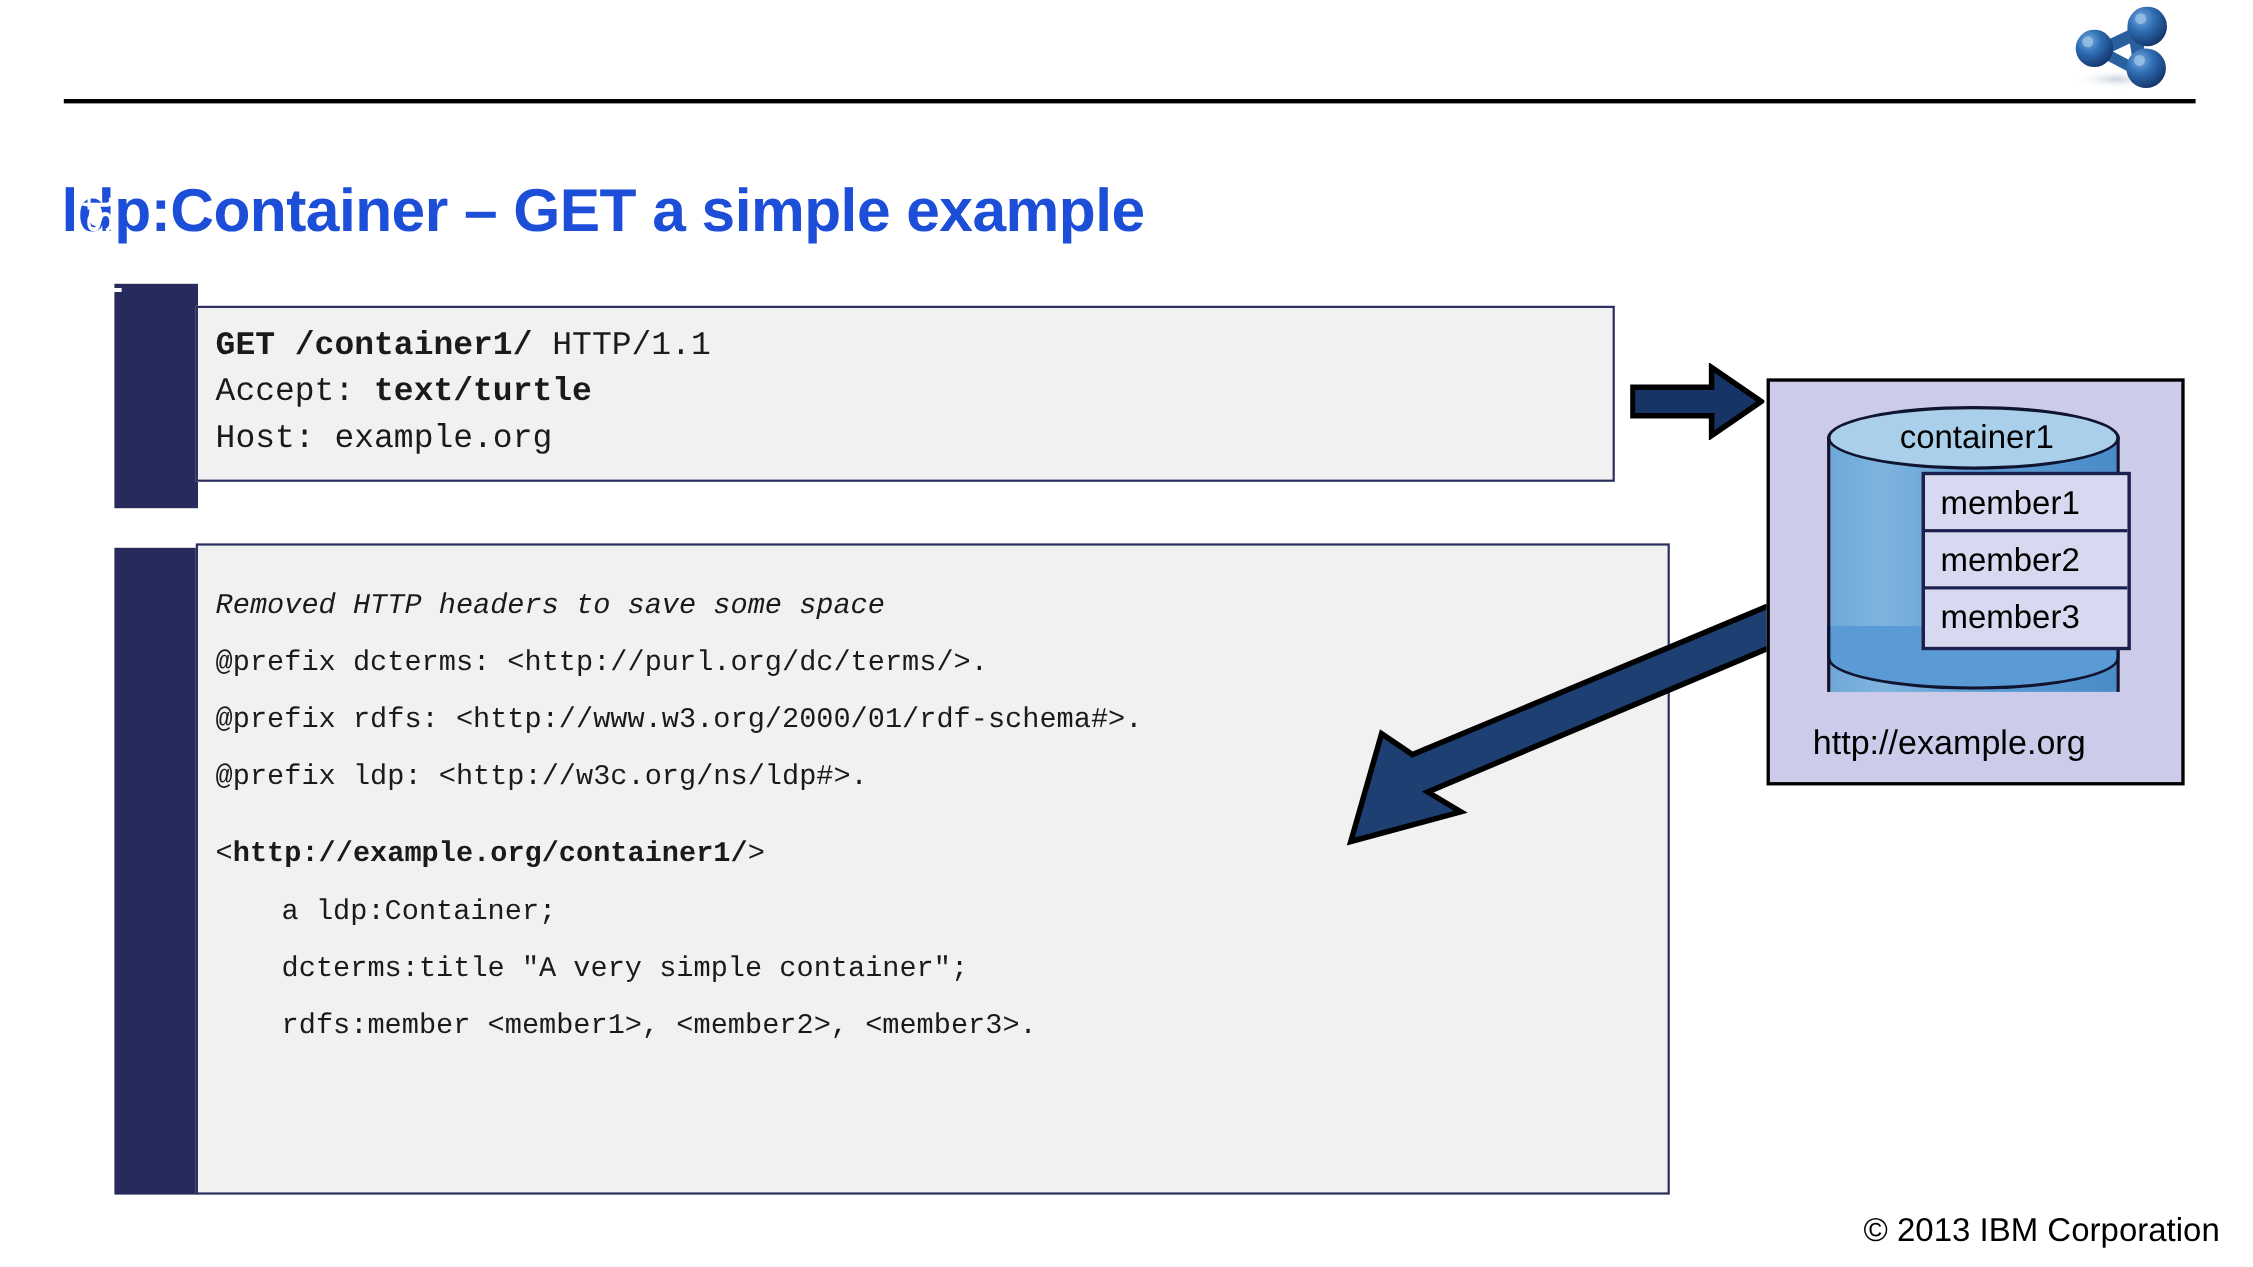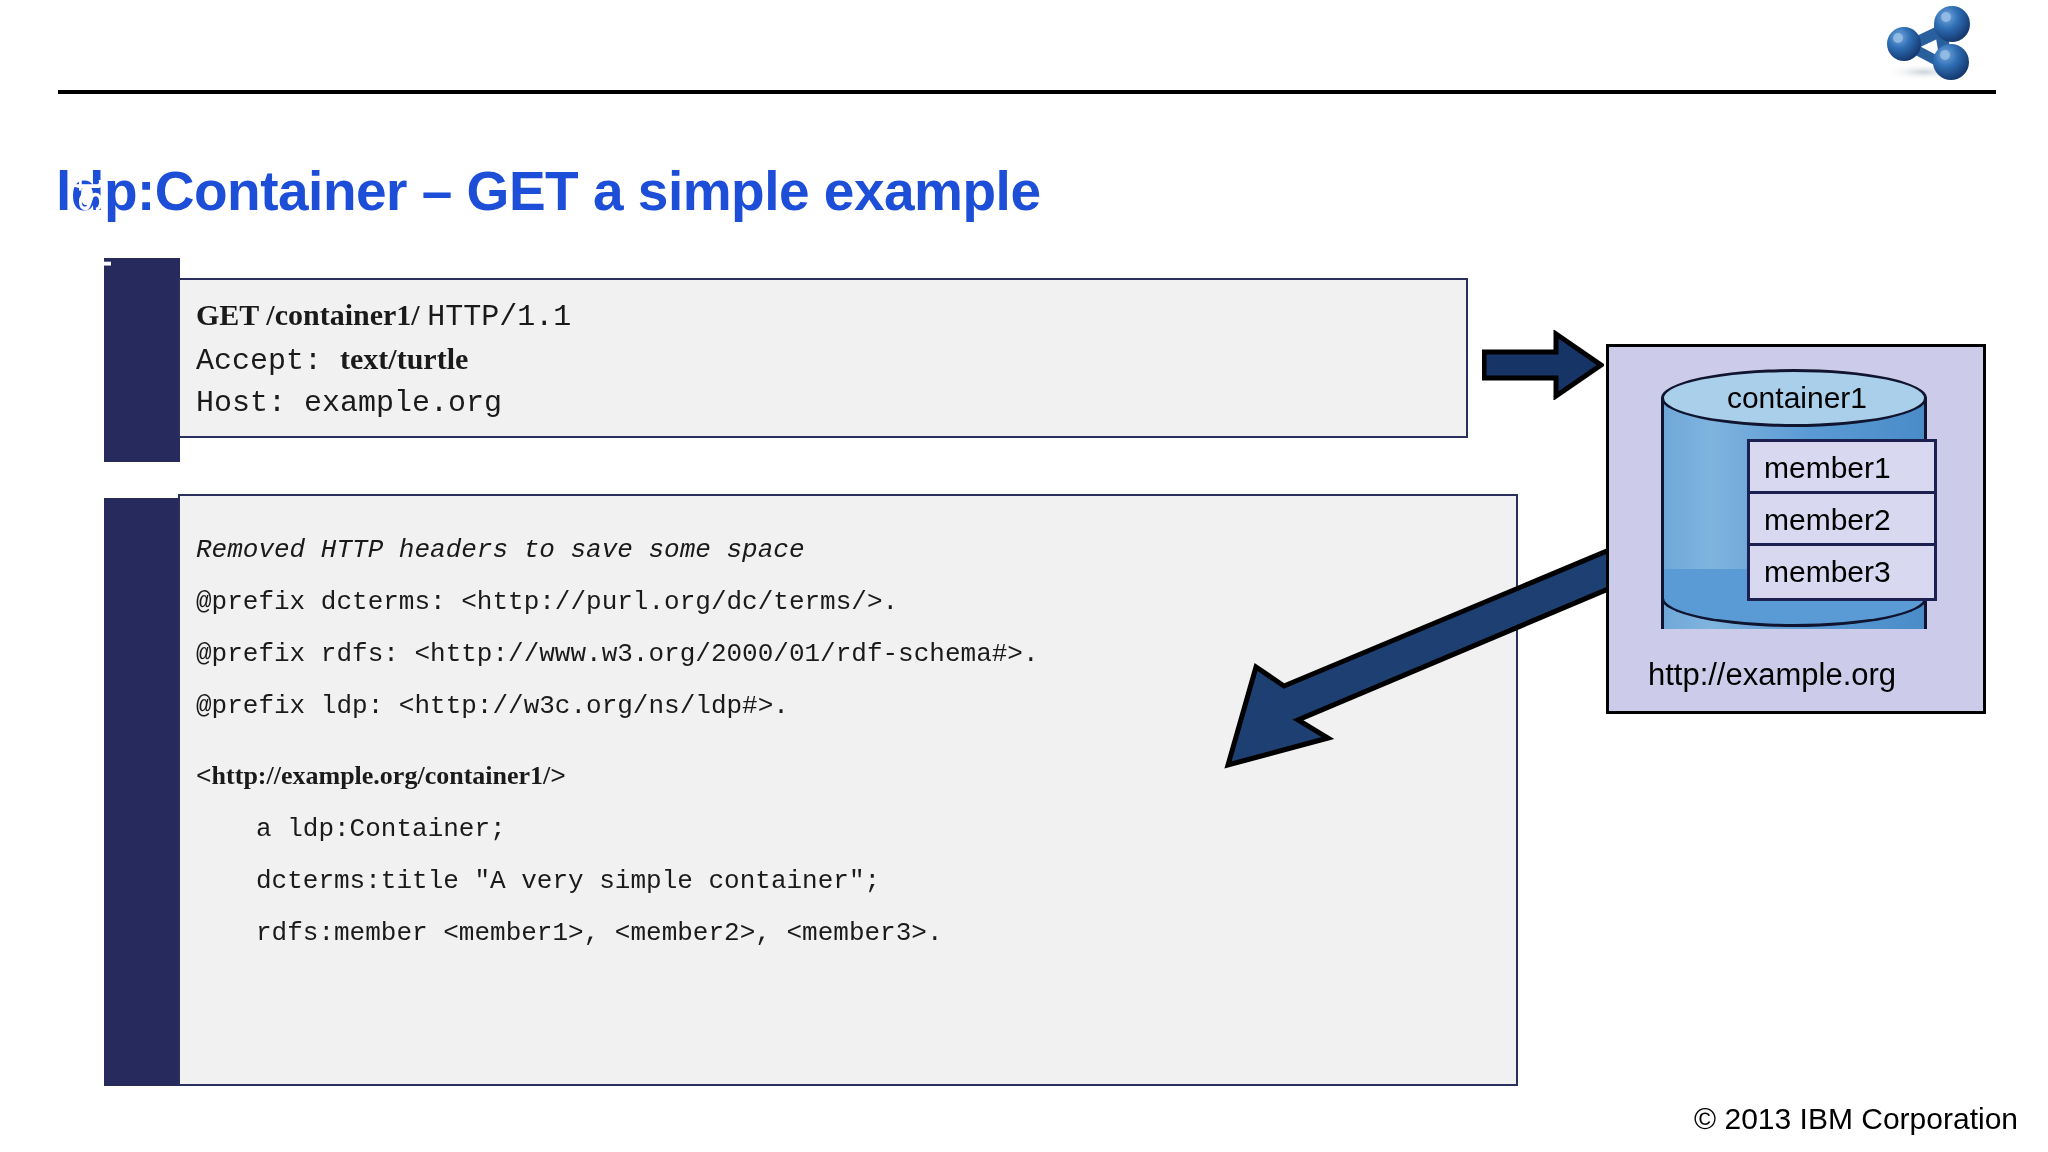--- a/index.html
+++ b/index.html
@@ -65,21 +65,21 @@
     border: 2px solid #2b2f60;
     box-sizing: border-box;
   }
   .code-lines {
     position: absolute;
     font-family: "Liberation Mono", monospace;
     color: #1a1a1a;
     white-space: pre;
   }
   .code-lines .ln { display: block; }
-  .bold { font-weight: bold; font-family: Liberation Serif, serif; }
+  .bold { font-weight: bold; }
   .ital { font-style: italic; }
 
   
   #request-tab {
     left: 104px; top: 258px; width: 76px; height: 204px;
   }
   #request-tab .panel-tab-label {
     transform: translate(-50%, -50%) rotate(-90deg);
   }
   #request-box {
@@ -168,21 +168,21 @@
     position: absolute;
     left: 0; top: 9px;
     width: 266px;
     text-align: center;
     font-size: 30px;
     color: #000000;
     font-family: "Liberation Sans", sans-serif;
   }
   #member-list {
     position: absolute;
-    left: 86px; top: 70px;
+    left: 86px; top: 60px;
     width: 190px;
     border: 3px solid #1b2050;
     box-sizing: border-box;
     background: #404040;
   }
   .member-row {
     height: 52px;
     line-height: 52px;
     font-size: 30px;
     color: #000000;

